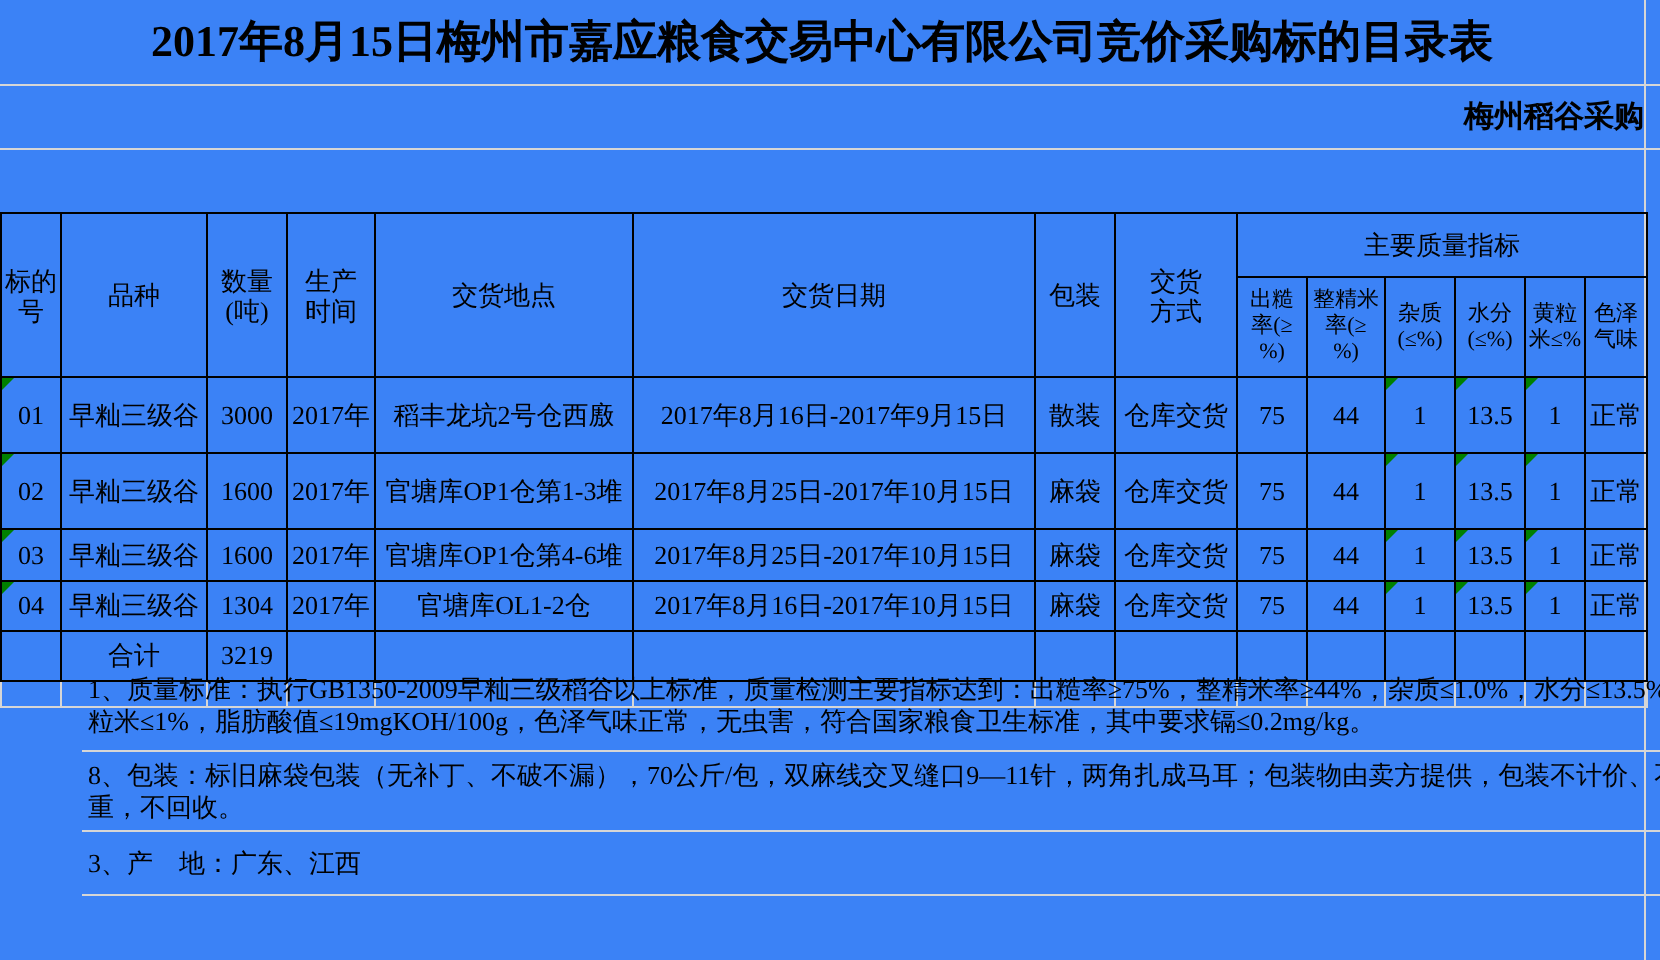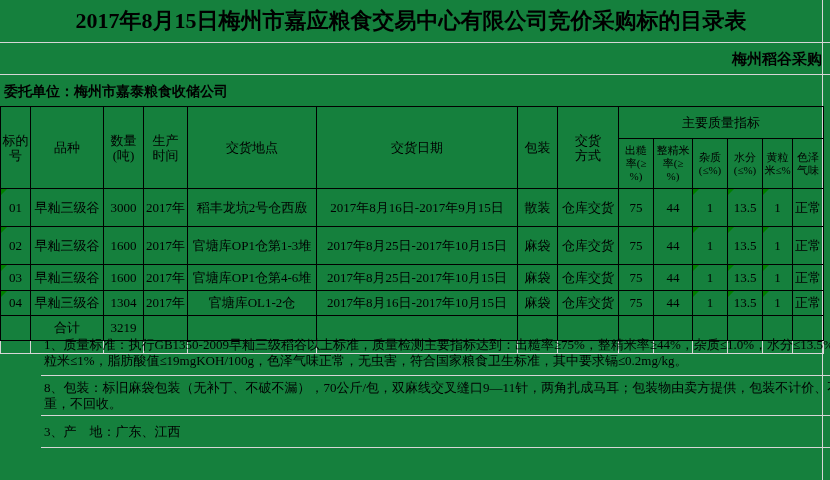--- a/index.html
+++ b/index.html
@@ -1,16 +1,16 @@
 <!DOCTYPE html>
 <html><head>
 <meta charset="utf-8">
 <style>
   html,body{margin:0;padding:0;background:#fff;}
-  .sheet{position:relative;width:830px;height:480px;background:#15803d;overflow:hidden;
+  .sheet{position:relative;width:830px;height:480px;background:#3b82f6;overflow:hidden;
          font-family:"Liberation Serif","DejaVu Serif",serif;color:#000;}
   .hline{position:absolute;left:0;width:830px;height:1px;background:#d6d6d6;}
   .vline{position:absolute;top:0;width:1px;height:480px;background:#d6d6d6;left:822px;}
   .title{position:absolute;top:6px;left:0;width:822px;text-align:center;
          font-size:22px;font-weight:bold;line-height:30px;}
   .subtitle{position:absolute;top:48px;left:0;width:822px;text-align:right;
          font-size:15px;font-weight:bold;line-height:22px;}
   .client{position:absolute;top:83px;left:4px;font-size:14px;font-weight:bold;line-height:18px;}
   table.cat{position:absolute;top:106px;left:0;width:823px;border-collapse:collapse;
          table-layout:fixed;}
@@ -36,21 +36,20 @@
 </head>
 <body>
 
 <div class="sheet">
   <div class="vline"></div>
   <div class="hline" style="top:42px"></div>
   <div class="hline" style="top:74px"></div>
 
   <div class="title">2017年8月15日梅州市嘉应粮食交易中心有限公司竞价采购标的目录表</div>
   <div class="subtitle">梅州稻谷采购</div>
-  <div class="client">委托单位：梅州市嘉泰粮食收储公司</div>
 
   <table class="cat">
     <colgroup>
       <col style="width:30px">
         <col style="width:73px">
         <col style="width:40px">
         <col style="width:44px">
       <col style="width:129px">
         <col style="width:201px">
         <col style="width:40px">

